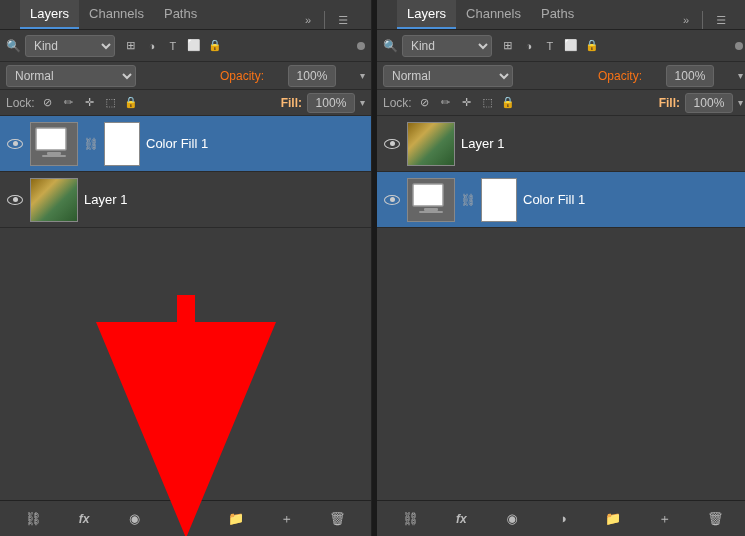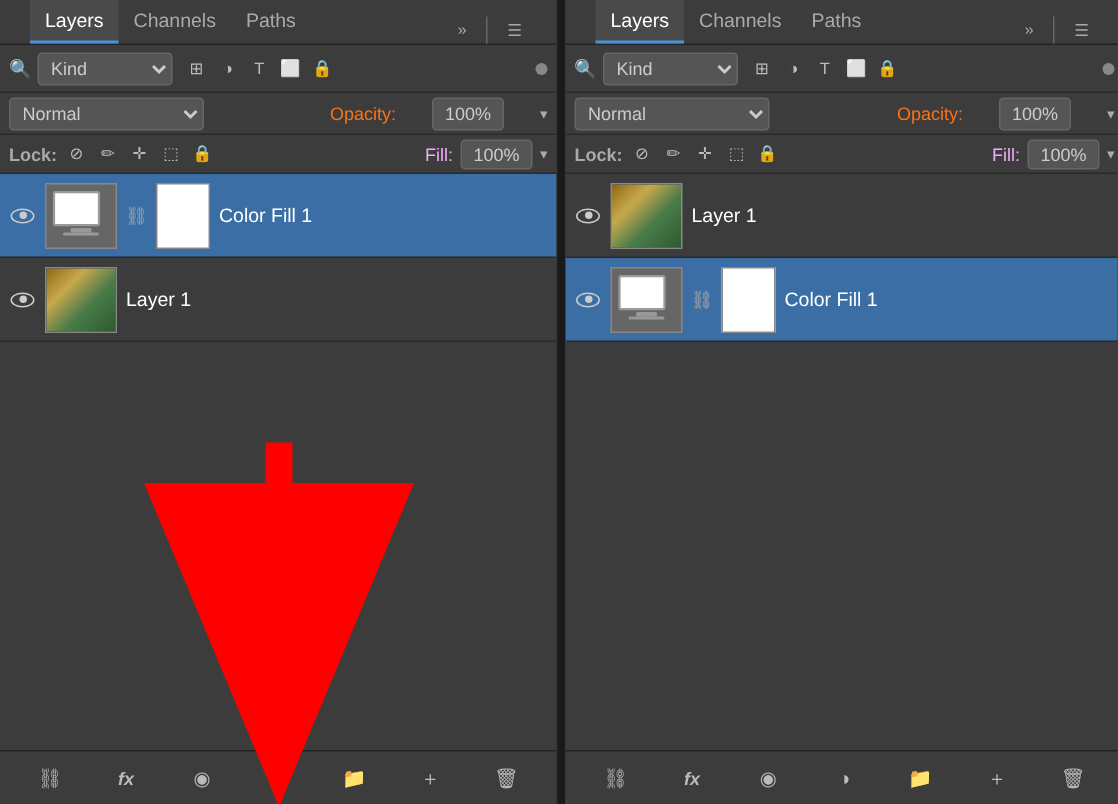--- a/index.html
+++ b/index.html
@@ -175,43 +175,43 @@
       padding: 3px 6px;
       background: #3c3c3c;
       gap: 5px;
       height: 26px;
       border-bottom: 1px solid #2a2a2a;
     }
 
     .lock-label {
       color: #aaa;
       font-size: 12px;
-      font-weight: bold;
     }
 
     .lock-icons {
       display: flex;
       gap: 5px;
     }
 
     .li {
       width: 16px;
       height: 16px;
       display: flex;
       align-items: center;
       justify-content: center;
       color: #bbb;
       font-size: 11px;
       cursor: pointer;
     }
 
     .fill-label {
       margin-left: auto;
-      color: #f0abfc;
-      font-size: 12px;
+      color: #fdba74;
+      font-size: 12px;
+      font-weight: bold;
     }
 
     .fill-input {
       background: #555;
       color: #ccc;
       border: 1px solid #666;
       border-radius: 3px;
       padding: 1px 4px;
       font-size: 12px;
       width: 48px;

